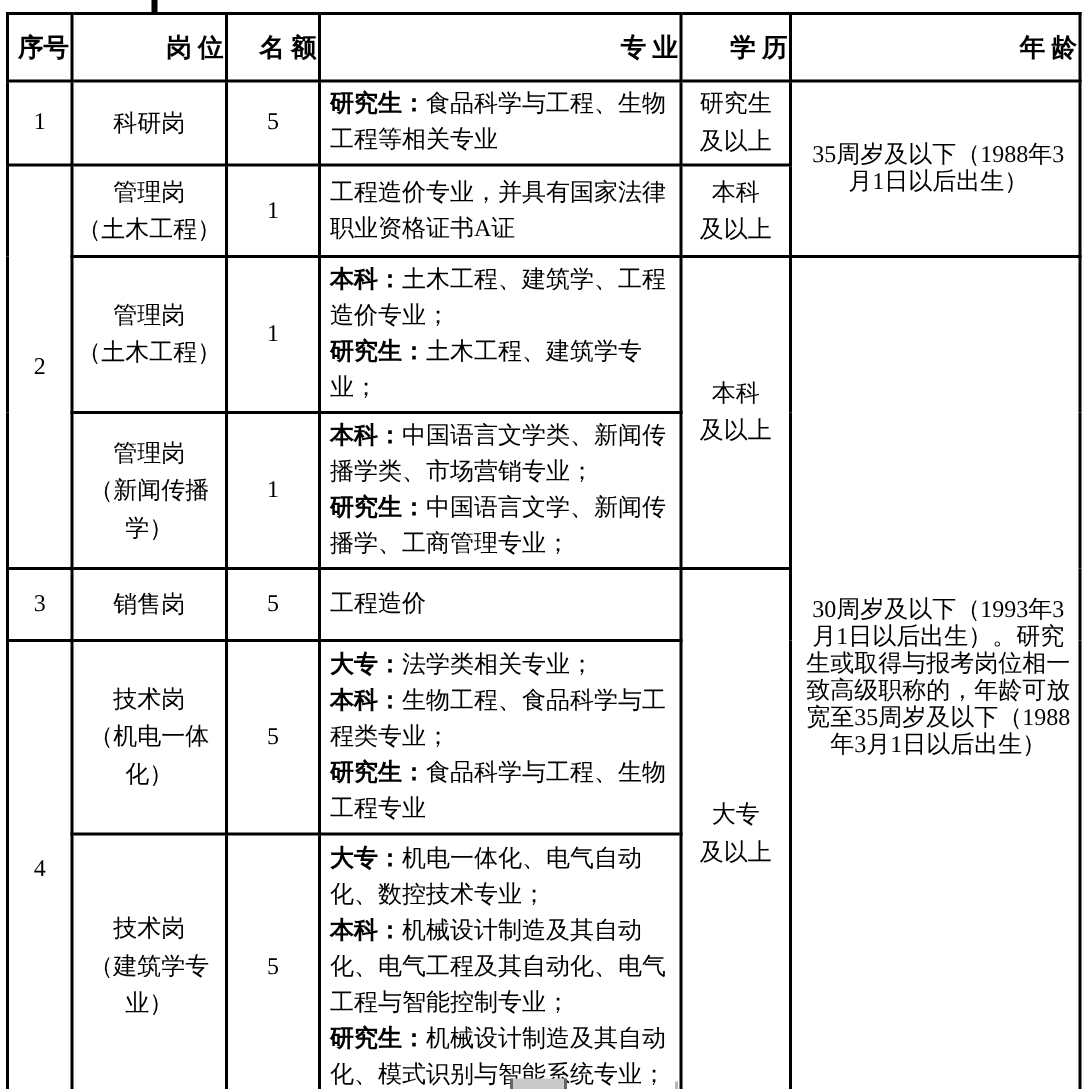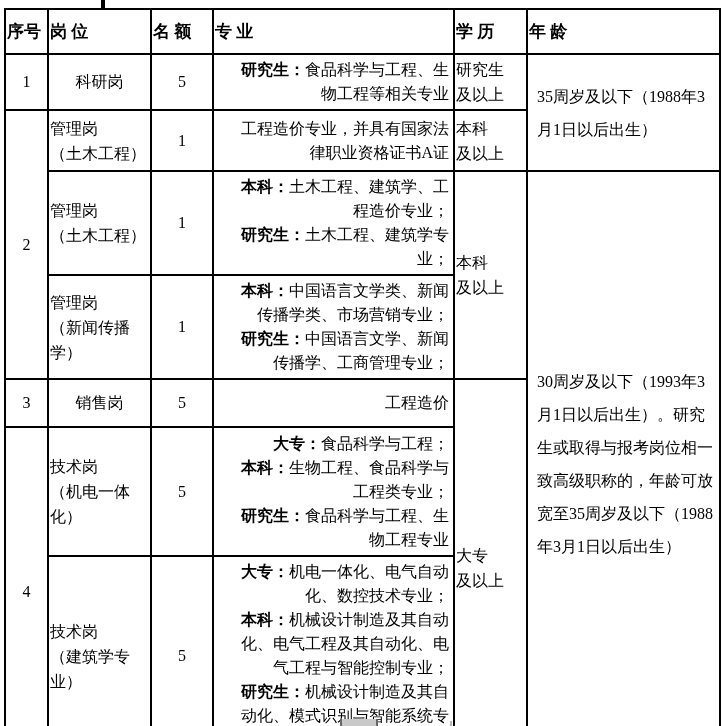--- a/index.html
+++ b/index.html
@@ -23,37 +23,37 @@
   }
   table.recruit th, table.recruit td {
     border:2px solid #000;
     font-size:16px;
     font-weight:normal;
     overflow:hidden;
   }
   table.recruit th {
     font-weight:bold;
     font-size:17px;
-    text-align:left;
+    text-align:right;
     vertical-align:middle;
   }
   .c-center { text-align:center; vertical-align:middle; }
-  .pos-line, .edu-line { display:block; line-height:25px; text-align:left; }
+  .pos-line, .edu-line { display:block; line-height:25px; text-align:center; }
   .major-cell {
     vertical-align:middle;
-    text-align:right;
-    padding:3px 4px 3px 17px;
+    text-align:left;
+    padding:3px 4px 3px 6px;
   }
   .seg { line-height:24px; }
   .mlabel { font-weight:bold; }
   .age-cell {
     vertical-align:middle;
-    text-align:left;
+    text-align:center;
     padding:2px 5px 2px 9px;
-    line-height:33px;
+    line-height:18px;
     font-family:Liberation Serif, serif;
   }
   .frag-gray {
     position:absolute; left:340px; top:719px; width:34px; height:7px;
     background:#c9c9c9;
     border-left:2px solid #666; border-right:2px solid #666;
   }
   .frag-tick {
     position:absolute; left:450px; top:721px; width:2px; height:5px;
     background:#b5b5b5;
@@ -159,21 +159,21 @@
     </tr>
 
     <tr style="height:129px">
       <td class="c-center" rowspan="2">4</td>
       <td class="c-center">
         <span class="pos-line">技术岗</span>
         <span class="pos-line">（机电一体化）</span>
       </td>
       <td class="c-center">5</td>
       <td class="major-cell">
-        <div class="seg"><span class="mlabel">大专：</span><span>食品科学与工程；</span></div>
+        <div class="seg"><span class="mlabel">大专：</span><span>法学类相关专业；</span></div>
         <div class="seg"><span class="mlabel">本科：</span><span>生物工程、食品科学与工程类专业；</span></div>
         <div class="seg"><span class="mlabel">研究生：</span><span>食品科学与工程、生物工程专业</span></div>
       </td>
     </tr>
 
     <tr style="height:177px">
       <td class="c-center">
         <span class="pos-line">技术岗</span>
         <span class="pos-line">（建筑学专业）</span>
       </td>

